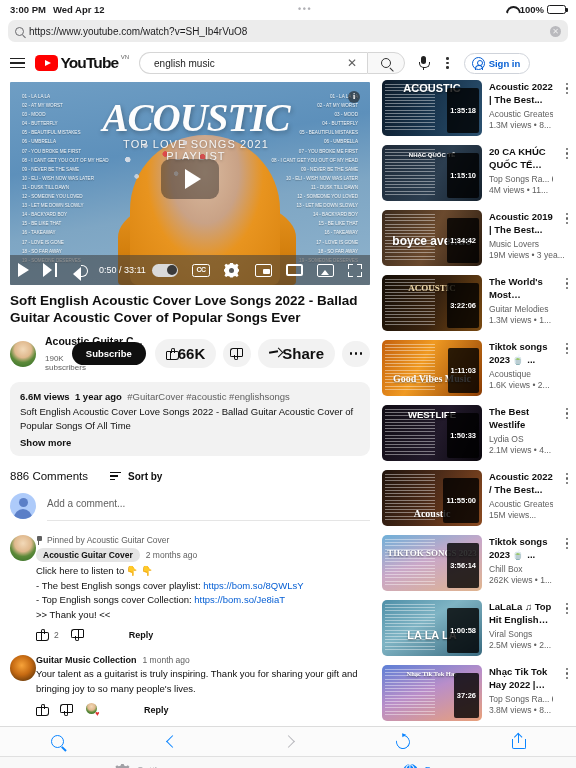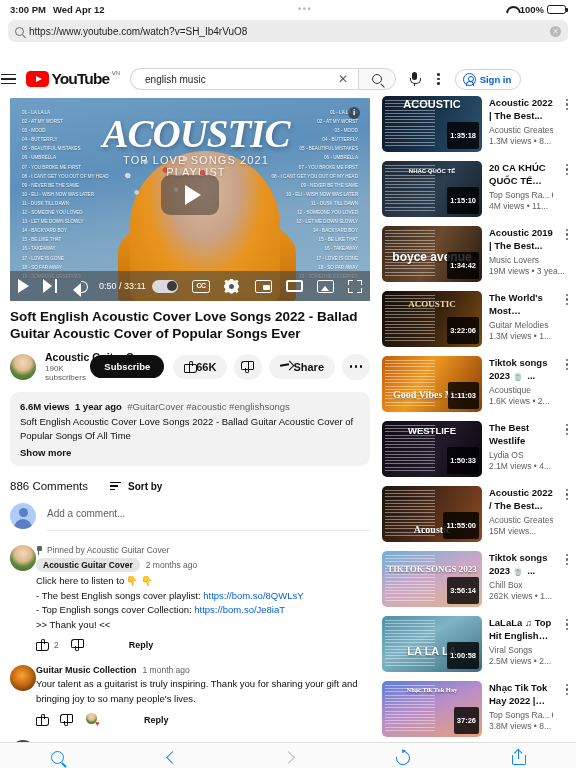--- a/index.html
+++ b/index.html
@@ -48,21 +48,21 @@
   .mag-sm { width: 9px; height: 9px; border: 1.3px solid #6a6a6e; border-radius: 50%; position: relative; flex: none; }
   .mag-sm::after { content:""; position:absolute; right:-3px; bottom:-2.5px; width:4px; height:1.3px; background:#6a6a6e; transform:rotate(45deg); }
   .clear-x {
     width: 11px; height: 11px; border-radius: 50%; background: #b9b9bd;
     color: #ececec; font-size: 8px; line-height: 11px; text-align: center; flex: none;
   }
 
   
   .yt-header {
     height: 34px; display: flex; align-items: center;
-    padding: 0 1px; gap: 10px; background: #fff; margin-top: 16px;
+    padding: 0 10px; gap: 10px; background: #fff;
   }
   .hamburger { width: 15px; height: 11px; position: relative; flex: none; }
   .hamburger span { position: absolute; left: 0; width: 100%; height: 1.5px; background: #222; }
   .hamburger span:nth-child(1) { top: 0; }
   .hamburger span:nth-child(2) { top: 4.7px; }
   .hamburger span:nth-child(3) { top: 9.4px; }
   .yt-logo { display: flex; align-items: flex-start; gap: 2.5px; flex: none; }
   .yt-play {
     width: 23px; height: 16px; background: #ff0000; border-radius: 4.5px;
     display: flex; align-items: center; justify-content: center;
@@ -216,29 +216,29 @@
 
   
   .v-title { font-size: 13.5px; font-weight: bold; color: #0f0f0f; line-height: 17px; margin-top: 7px; }
   .ch-row { display: flex; align-items: center; margin-top: 9px; gap: 9px; }
   .ch-av {
     width: 26px; height: 26px; border-radius: 50%; flex: none;
     background: radial-gradient(circle at 50% 32%, #f2d9b8 0%, #e0b98e 38%, #5d8a3a 60%, #2f6b25 100%);
   }
   .ch-txt { min-width: 0; }
   .ch-name { font-size: 10.5px; font-weight: bold; color: #0f0f0f; white-space: nowrap; }
-  .ch-subs { font-size: 8px; color: #606060; margin-top: 1px; }
+  .ch-subs { font-size: 8px; color: #606060; margin-top: 7px; }
   .sub-btn {
     background: #0f0f0f; color: #fff; border-radius: 16px; padding: 6px 14px;
     font-size: 9.5px; font-weight: bold; flex: none; margin-left: 4px;
   }
   .actions { display: flex; align-items: center; gap: 7px; margin-left: auto; }
   .pill {
     display: flex; align-items: center; gap: 0; background: #f2f2f2;
-    border-radius: 16px; padding: 6px 11px; font-size: 11px; font-weight: bold; color: #0f0f0f;
+    border-radius: 16px; padding: 6px 11px; font-size: 15px; font-weight: bold; color: #0f0f0f;
   }
   .pill.round { width: 28px; height: 26px; padding: 0; justify-content: center; }
   .thumbup { width: 12px; height: 12px; position: relative; }
   .thumbup::before { content:""; position:absolute; left:0; bottom:0; width:3.5px; height:7px; border:1.2px solid #0f0f0f; border-radius:1px; }
   .thumbup::after { content:""; position:absolute; left:3.5px; bottom:0; width:8.5px; height:7px;
     border:1.2px solid #0f0f0f; border-left:none; border-radius:0 2px 3px 0; }
   .thumbup i { position:absolute; left:5px; top:0; width:4px; height:5px; border:1.2px solid #0f0f0f; border-bottom:none; border-radius:2px 2px 0 0; }
   .thumbdn { width: 12px; height: 12px; position: relative; transform: rotate(180deg); }
   .thumbdn::before { content:""; position:absolute; left:0; bottom:0; width:3.5px; height:7px; border:1.2px solid #0f0f0f; border-radius:1px; }
   .thumbdn::after { content:""; position:absolute; left:3.5px; bottom:0; width:8.5px; height:7px;
@@ -300,21 +300,21 @@
     background: radial-gradient(circle at 50% 32%, #f2d9b8 0%, #e0b98e 40%, #5d8a3a 62%, #2f6b25 100%); }
   .heart-ico::after { content:""; position:absolute; right:-0.5px; bottom:-0.5px; font-size:7px; color:#e02f2f; content:"♥"; line-height:7px; }
 
   
   .sb-item { display: flex; gap: 7px; margin-bottom: 9px; }
   .sb-thumb {
     width: 100px; height: 56px; border-radius: 5px; position: relative; flex: none; overflow: hidden;
   }
   .sb-dur {
     position: absolute; right: 3px; bottom: 3px; background: rgba(0,0,0,.8);
-    color: #fff; font-size: 7.5px; font-weight: bold; padding: 9px 3px; border-radius: 2px;
+    color: #fff; font-size: 7.5px; font-weight: bold; padding: 18px 3px; border-radius: 2px;
   }
   .sb-meta { flex: 1; min-width: 0; padding-right: 2px; }
   .sb-title { font-size: 9.5px; font-weight: bold; color: #0f0f0f; line-height: 13px;
     overflow: hidden; display: -webkit-box; -webkit-line-clamp: 2; -webkit-box-orient: vertical; }
   .sb-ch { font-size: 8.5px; color: #606060; margin-top: 3px; display: flex; align-items: center; gap: 3px; white-space: nowrap; overflow: hidden; }
   .verif { width: 8px; height: 8px; border-radius: 50%; background: #606060; color: #fff;
     font-size: 5.5px; line-height: 8px; text-align: center; flex: none; }
   .sb-views { font-size: 8.5px; color: #606060; margin-top: 1px; white-space: nowrap; }
   .sb-kebab { display: flex; flex-direction: column; gap: 2px; padding-top: 3px; flex: none; width: 10px; align-items: center; }
   .sb-kebab i { width: 2.3px; height: 2.3px; background: #606060; border-radius: 50%; }

